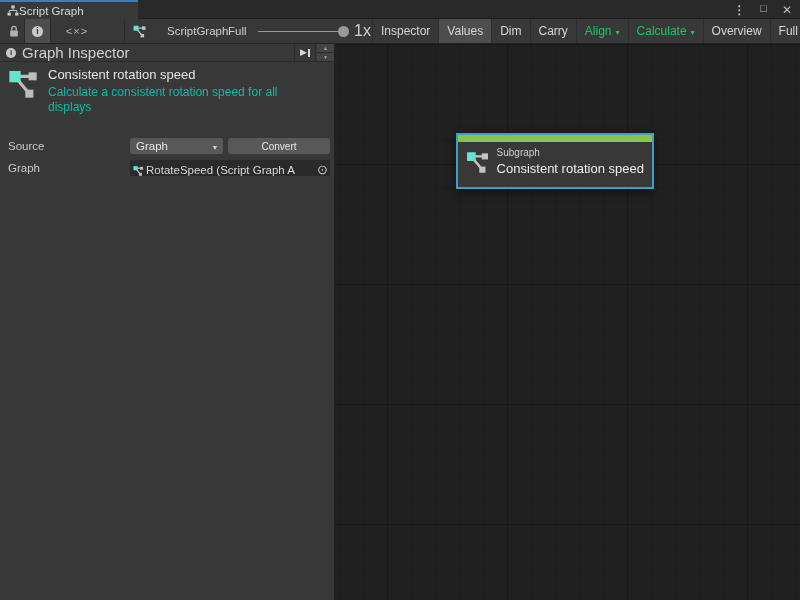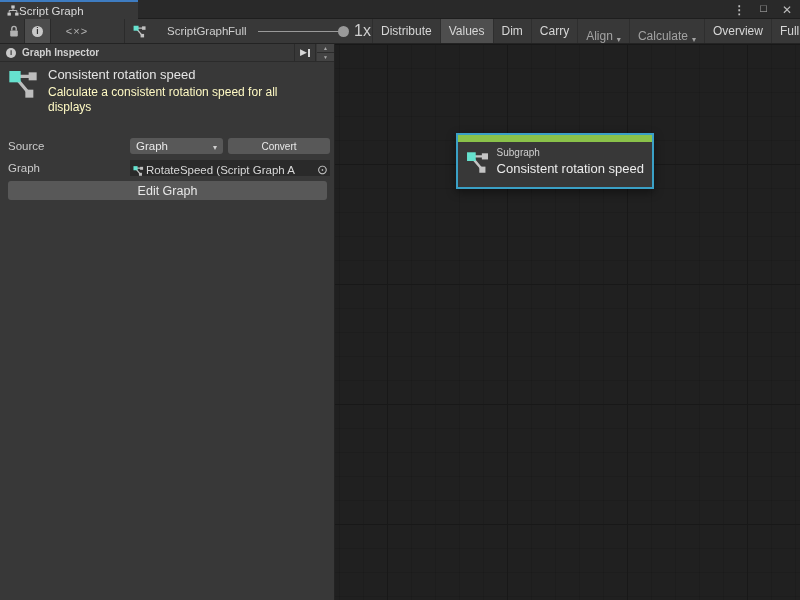--- a/index.html
+++ b/index.html
@@ -23,37 +23,37 @@
   .crumb{position:absolute;left:133px;top:0;height:24px;display:flex;align-items:center;gap:20px;font-size:11.5px;color:#cfcfcf;}
   .zoom-label{position:absolute;left:228px;top:0;height:24px;display:flex;align-items:center;font-size:11.5px;color:#cfcfcf;}
   .slider{position:absolute;left:258px;top:0;width:90px;height:24px;}
   .slider .track{position:absolute;left:0;right:0;top:12px;height:1px;background:#9a9a9a;}
   .slider .handle{position:absolute;left:80px;top:7px;width:11px;height:11px;border-radius:50%;background:#9a9a9a;}
   .zoom-value{position:absolute;left:354px;top:0;height:24px;display:flex;align-items:center;font-size:16px;color:#cfcfcf;}
   .tb-buttons{position:absolute;left:372px;top:0;height:24px;display:flex;}
   .tb-btn{height:24px;display:flex;align-items:center;padding:0 8px;font-size:12px;color:#d6d6d6;border-right:1px solid #2e2e2e;white-space:nowrap;gap:4px;}
   .tb-btn:first-child{border-left:1px solid #2e2e2e;}
   .tb-btn.active{background:#4e4e4e;}
-  .tb-btn.disabled{color:#a3a3a3;align-items:flex-end;}
+  .tb-btn.disabled{color:#22c55e;}
   .dd-arrow{font-size:8px;position:relative;top:1px;color:inherit;}
 
   
   .inspector{position:absolute;left:0;top:44px;width:335px;height:556px;background:#383838;border-right:1px solid #232323;}
   .insp-header{position:absolute;left:0;top:0;width:334px;height:18px;border-bottom:1px solid #2b2b2b;display:flex;align-items:center;padding-left:6px;gap:6px;}
-  .insp-header .title{font-size:10px;color:#d0d0d0;font-weight:bold;}
+  .insp-header .title{font-size:15px;color:#d0d0d0;}
   .expand-btn{position:absolute;right:18px;top:0;width:22px;height:17px;border-left:1px solid #2b2b2b;border-right:1px solid #2b2b2b;display:flex;align-items:center;justify-content:center;gap:0;color:#d8d8d8;}
   .expand-btn .tri{font-size:9px;line-height:1;}
   .expand-btn .bar{width:2px;height:8px;background:#d8d8d8;margin-left:1px;}
   .spinner{position:absolute;right:0;top:0;width:17px;height:17px;display:flex;flex-direction:column;}
   .spin-cell{flex:1;background:#434343;display:flex;align-items:center;justify-content:center;color:#a8a8a8;font-size:5px;line-height:1;border-bottom:1px solid #2b2b2b;}
   .spin-cell:last-child{border-bottom:none;}
 
   .graph-info-icon{position:absolute;left:8px;top:23px;}
   .graph-title{position:absolute;left:48px;top:23px;font-size:13px;color:#e4e4e4;}
-  .graph-desc{position:absolute;left:48px;top:41px;width:268px;font-size:12px;line-height:1.27;color:#fef9c3;}
+  .graph-desc{position:absolute;left:48px;top:41px;width:268px;font-size:12px;line-height:1.27;color:#14b8a6;}
 
   .f-label{position:absolute;left:8px;font-size:11.5px;color:#cbcbcb;}
   .dropdown{position:absolute;left:130px;width:93px;height:16px;background:#585858;border-radius:3px;display:flex;align-items:center;padding:0 6px;font-size:11.5px;color:#e8e8e8;}
   .dropdown .dd-arrow{margin-left:auto;font-size:8px;color:#cfcfcf;}
   .convert-btn{position:absolute;left:228px;width:102px;height:16px;background:#585858;border-radius:3px;display:flex;align-items:center;justify-content:center;font-size:10px;color:#e8e8e8;}
   .obj-field{position:absolute;left:130px;width:200px;height:16px;background:#2a2a2a;border-radius:0;display:flex;align-items:flex-end;padding:0 2px 0 3px;font-size:11.5px;color:#d8d8d8;overflow:hidden;}
   .obj-field .txt{white-space:nowrap;overflow:hidden;flex:1;margin-left:2px;}
   .obj-picker{flex:0 0 auto;color:#c8c8c8;font-size:13px;line-height:1;margin-left:1px;}
   .edit-btn{position:absolute;left:8px;top:137px;width:319px;height:19px;background:#585858;border-radius:3px;display:flex;align-items:center;justify-content:center;font-size:12.5px;color:#e8e8e8;}
 
@@ -121,21 +121,21 @@
 
     <div class="zoom-label">Full</div>
     <div class="slider">
       <div class="track"></div>
       <div class="handle"></div>
     </div>
     <div class="zoom-value">1x</div>
 
     <div class="tb-buttons">
       <div class="tb-btn">
-          <span>Distribute</span>
+          <span>Inspector</span>
         </div>
       <div class="tb-btn active">
           <span>Values</span>
         </div>
       <div class="tb-btn">
           <span>Dim</span>
         </div>
       <div class="tb-btn">
           <span>Carry</span>
         </div>
@@ -193,23 +193,20 @@
       <svg width="11" height="11" viewBox="0 0 24 24">
         <path d="M5 7 H18 M5 7 L16 20" stroke="#c0c0c0" stroke-width="2.6" fill="none"></path>
         <rect x="15.5" y="4" width="6.5" height="6.5" fill="#c0c0c0"></rect>
         <rect x="13" y="17" width="6.5" height="6.5" fill="#c0c0c0"></rect>
         <rect x="1" y="2.5" width="9" height="9" fill="#66e2cf"></rect>
       </svg>
       <span class="txt">RotateSpeed (Script Graph A</span>
       <span class="obj-picker">⊙</span>
     </div>
 
-    <div class="edit-btn">
-      <span>Edit Graph</span>
-    </div>
   </div>
 
   <div class="canvas">
     <div class="node">
       <div class="node-header"></div>
       <div class="node-body">
         <svg width="27" height="27" viewBox="0 0 24 24">
           <path d="M5 7 H18 M5 7 L16 20" stroke="#c4c4c4" stroke-width="2.4" fill="none"></path>
           <rect x="15.5" y="4" width="6" height="6" fill="#c4c4c4"></rect>
           <rect x="13" y="17" width="6" height="6" fill="#c4c4c4"></rect>

